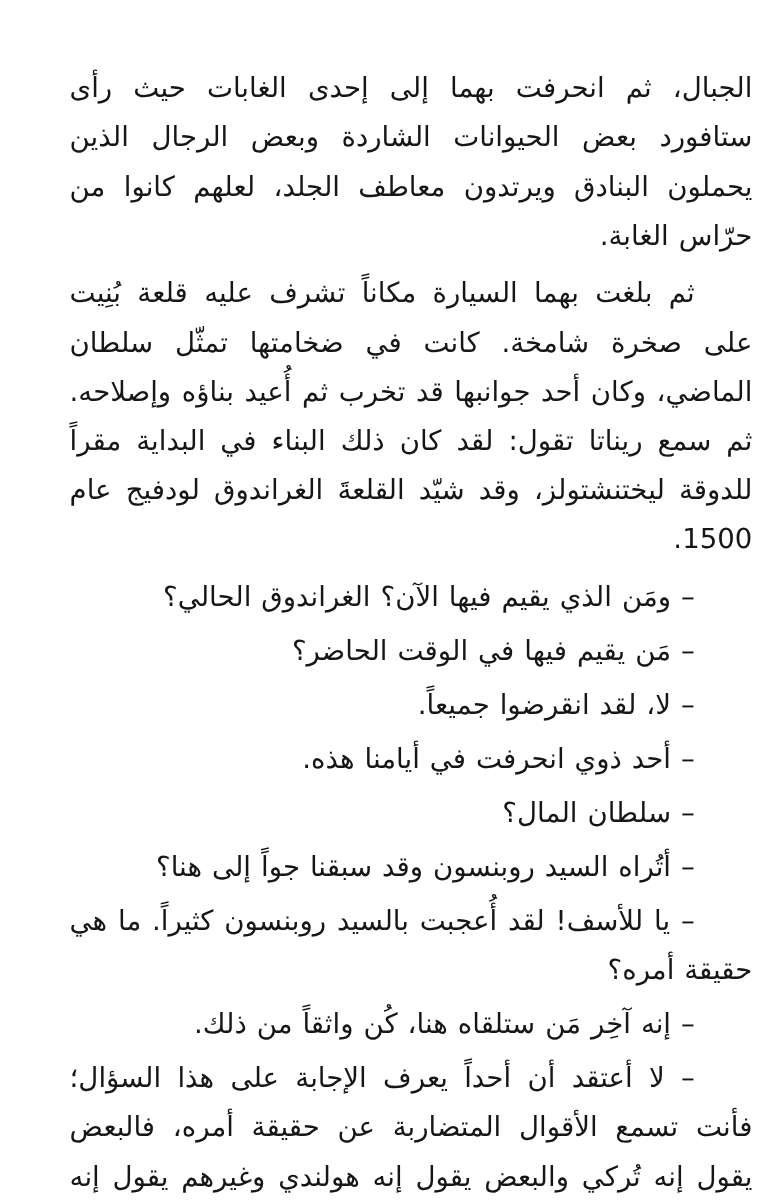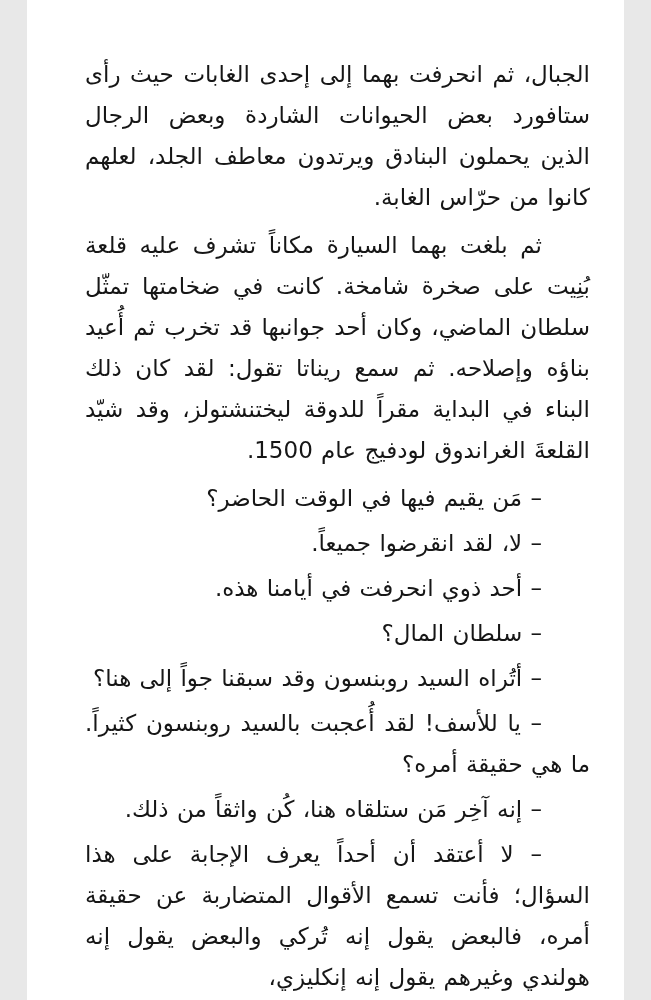--- a/index.html
+++ b/index.html
@@ -2,28 +2,28 @@
 <html lang="ar" dir="rtl"><head>
 <meta charset="utf-8">
 <style>
   html, body {
     margin: 0;
     padding: 0;
     background: #e8e8e8;
   }
   .page {
     position: relative;
-    width: 597px;
+    width: 651px;
     height: 1000px;
     margin: 0 auto;
     background: #ffffff;
     color: #161616;
     direction: rtl;
     box-sizing: border-box;
-    padding: 54px 34px 0 58px;
+    padding: 54px 24px 0 58px;
     overflow: hidden;
     font-family: "DejaVu Sans", sans-serif;
   }
   .para {
     margin: 0 0 5px 0;
     font-size: 23px;
     line-height: 41px;
     text-align: justify;
     text-indent: 48px;
     word-spacing: 1px;
@@ -37,20 +37,21 @@
   .para.narration {
     margin-bottom: 7px;
   }
 </style>
 </head>
 <body>
 
 <main class="page">
   <p class="para narration continuation">الجبال، ثم انحرفت بهما إلى إحدى الغابات حيث رأى ستافورد بعض الحيوانات الشاردة وبعض الرجال الذين يحملون البنادق ويرتدون معاطف الجلد، لعلهم كانوا من حرّاس الغابة.</p>
   <p class="para narration">ثم بلغت بهما السيارة مكاناً تشرف عليه قلعة بُنِيت على صخرة شامخة. كانت في ضخامتها تمثّل سلطان الماضي، وكان أحد جوانبها قد تخرب ثم أُعيد بناؤه وإصلاحه. ثم سمع ريناتا تقول: لقد كان ذلك البناء في البداية مقراً للدوقة ليختنشتولز، وقد شيّد القلعةَ الغراندوق لودفيج عام 1500.</p>
+  <p class="para dialogue">– ومَن الذي يقيم فيها الآن؟ الغراندوق الحالي؟</p>
   <p class="para dialogue">– مَن يقيم فيها في الوقت الحاضر؟</p>
   <p class="para dialogue">– لا، لقد انقرضوا جميعاً.</p>
   <p class="para dialogue">– أحد ذوي انحرفت في أيامنا هذه.</p>
   <p class="para dialogue">– سلطان المال؟</p>
   <p class="para dialogue">– أتُراه السيد روبنسون وقد سبقنا جواً إلى هنا؟</p>
   <p class="para dialogue">– يا للأسف! لقد أُعجبت بالسيد روبنسون كثيراً. ما هي حقيقة أمره؟</p>
   <p class="para dialogue">– إنه آخِر مَن ستلقاه هنا، كُن واثقاً من ذلك.</p>
   <p class="para dialogue">– لا أعتقد أن أحداً يعرف الإجابة على هذا السؤال؛ فأنت تسمع الأقوال المتضاربة عن حقيقة أمره، فالبعض يقول إنه تُركي والبعض يقول إنه هولندي وغيرهم يقول إنه إنكليزي،</p>
 </main>
 

